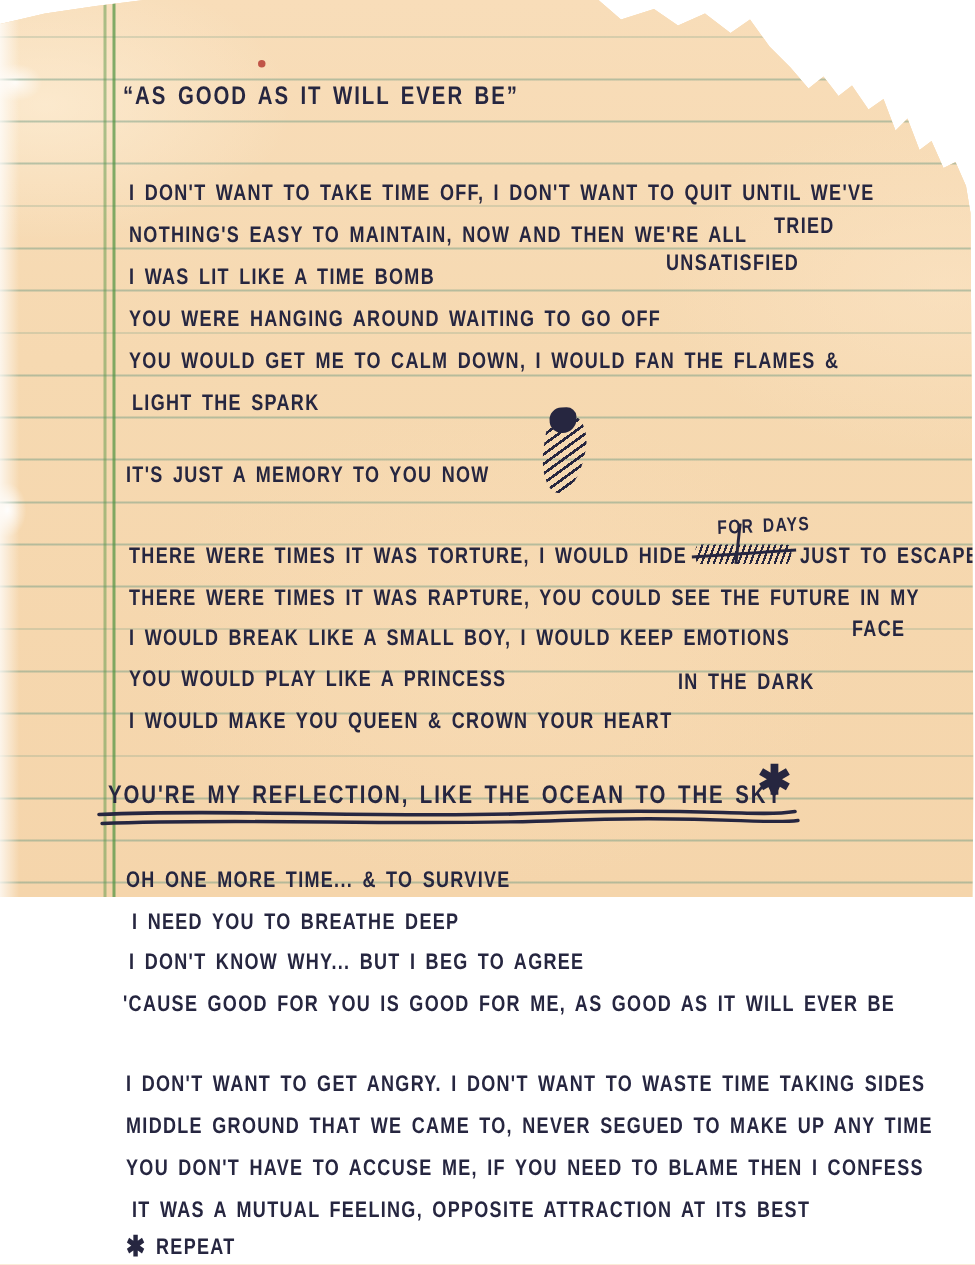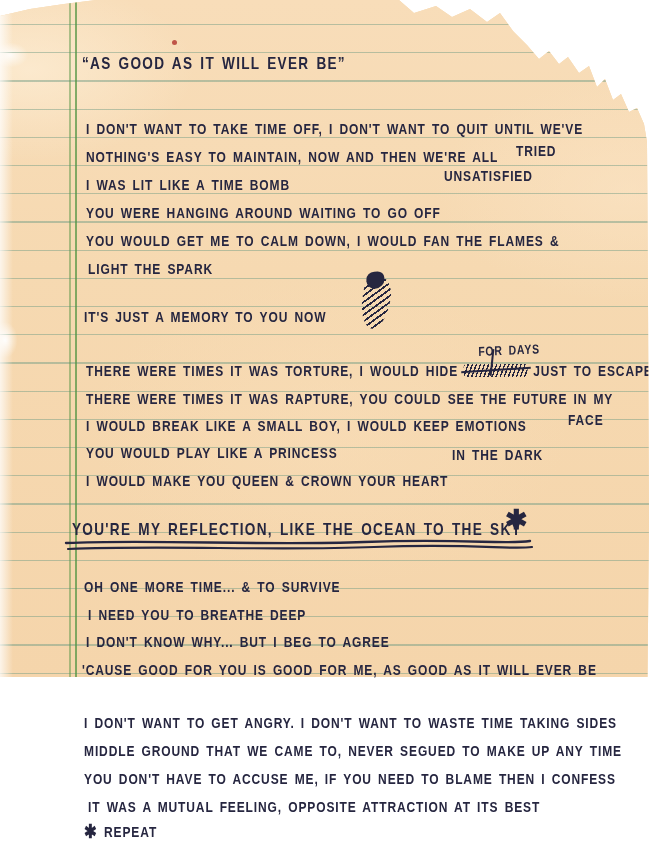--- a/index.html
+++ b/index.html
@@ -2,21 +2,21 @@
 <html><head>
 <meta charset="utf-8">
 <style>
   html,body{margin:0;padding:0;}
   body{
     width:650px;height:843px;position:relative;overflow:hidden;
     background:#ffffff;
     font-family:"Liberation Sans", sans-serif;
   }
   .paper{
-    position:absolute;left:0;top:0;width:650px;height:677px;
+    position:absolute;left:0;top:0;width:650px;height:598px;
     background-color:#f6d9b1;
     background-image:
       radial-gradient(18px 26px at 5px 340px, rgba(255,255,255,0.95), transparent 70%),
       radial-gradient(26px 18px at 10px 55px, rgba(255,255,255,0.85), transparent 70%),
       radial-gradient(140px 34px at 310px 848px, rgba(226,120,110,0.30), transparent 75%),
       radial-gradient(160px 48px at 625px 845px, rgba(233,150,138,0.38), transparent 75%),
       radial-gradient(90px 26px at 600px 800px, rgba(252,236,210,0.8), transparent 75%),
       radial-gradient(220px 120px at 30px 70px, rgba(255,244,224,0.55), transparent 75%),
       radial-gradient(260px 150px at 630px 190px, rgba(251,228,197,0.6), transparent 75%),
       radial-gradient(300px 200px at 330px 430px, rgba(249,222,185,0.5), transparent 80%),

